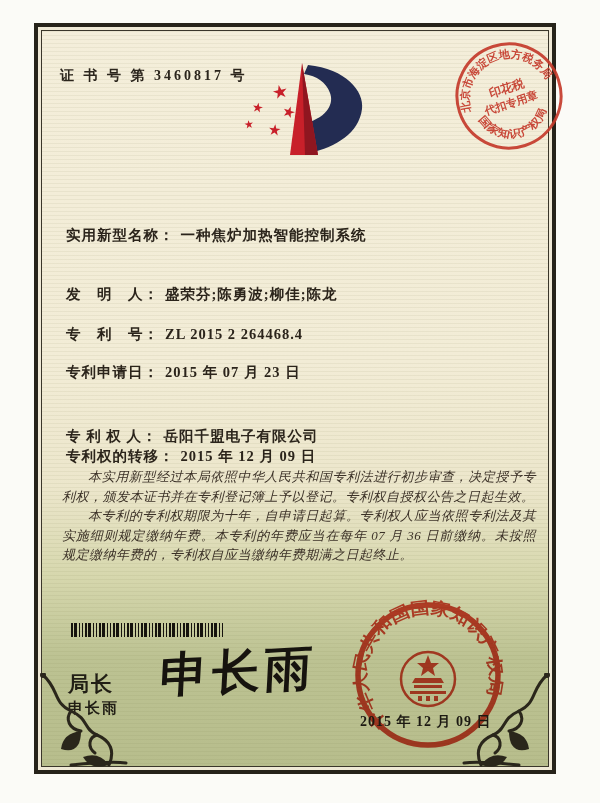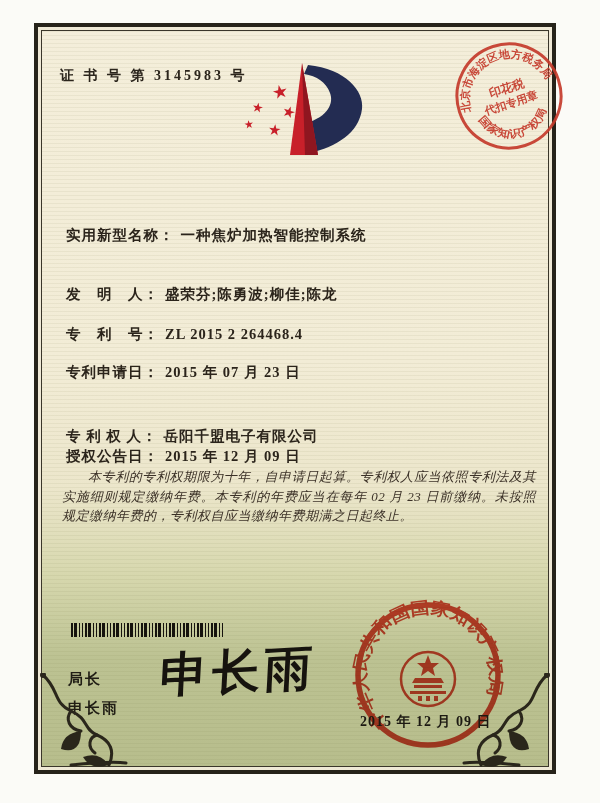--- a/index.html
+++ b/index.html
@@ -36,40 +36,40 @@
   }
   .body-text p{margin:0;text-indent:2em;}
   .barcode{
     position:absolute;left:33px;top:596px;width:152px;height:14px;
     background:repeating-linear-gradient(90deg,
       #16130e 0 2px, rgba(0,0,0,0) 2px 3px,
       #16130e 3px 6px, rgba(0,0,0,0) 6px 8px,
       #16130e 8px 9px, rgba(0,0,0,0) 9px 11px,
       #16130e 11px 12px, rgba(0,0,0,0) 12px 14px);
   }
-  .director-label{position:absolute;left:30px;top:643px;font-size:15px;font-weight:bold;color:#211e15;letter-spacing:2px;}
+  .director-label{position:absolute;left:30px;top:643px;font-size:21px;font-weight:bold;color:#211e15;letter-spacing:2px;}
   .director-name{position:absolute;left:30px;top:672px;font-size:15px;font-weight:bold;color:#211e15;letter-spacing:2px;}
   .signature{
     position:absolute;left:122px;top:612px;width:200px;
     font-size:48px;font-weight:bold;color:#16130e;letter-spacing:4px;
     transform:rotate(-3deg) skewX(-6deg);white-space:nowrap;
   }
   .big-seal{position:absolute;left:314px;top:572px;width:152px;height:152px;mix-blend-mode:multiply;opacity:0.93;}
   .seal-date{position:absolute;left:322px;top:686px;font-size:14px;font-weight:bold;color:#1c1912;letter-spacing:1px;}
   .footer{position:absolute;left:0;top:728px;width:100%;text-align:center;font-size:11px;font-weight:bold;color:#33301f;letter-spacing:2px;}
   .flourish{position:absolute;width:92px;height:95px;}
   .flourish.br{right:2px;bottom:2px;}
   .flourish.bl{left:2px;bottom:2px;transform:scaleX(-1);}
 </style>
 </head>
 <body>
 
 <div class="frame">
 
-  <div class="cert-number">证 书 号 第 3145983 号</div>
+  <div class="cert-number">证 书 号 第 3460817 号</div>
 
   <svg class="tax-stamp" viewBox="0 0 114 114">
     <circle cx="57" cy="57" r="52" fill="none" stroke="#c53b2c" stroke-width="3"></circle>
     <defs>
       <path id="taxTop" d="M 16,60 A 41,41 0 1 1 98,60" fill="none"></path>
       <path id="taxBot" d="M 21,70 A 37,37 0 0 0 93,70" fill="none"></path>
     </defs>
     <text font-size="11" font-weight="bold" fill="#c53b2c" font-family="Liberation Serif,serif">
       <textPath href="#taxTop" textLength="122" lengthAdjust="spacingAndGlyphs">北京市海淀区地方税务局</textPath>
     </text>
@@ -103,25 +103,26 @@
   <div class="row" style="top:298px;">
     <span>专　利　号：</span><span class="val">ZL 2015 2 264468.4</span>
   </div>
   <div class="row" style="top:336px;">
     <span>专利申请日：</span><span class="val">2015 年 07 月 23 日</span>
   </div>
   <div class="row" style="top:400px;">
     <span>专 利 权 人：</span><span class="val">岳阳千盟电子有限公司</span>
   </div>
   <div class="row" style="top:420px;">
-    <span>授权公告日：</span><span class="val">2015 年 12 月 09 日</span>
+    <span>专利权的转移：</span><span class="val">2015 年 12 月 09 日</span>
   </div>
 
   <div class="body-text">
-    <p>本专利的专利权期限为十年，自申请日起算。专利权人应当依照专利法及其实施细则规定缴纳年费。本专利的年费应当在每年 02 月 23 日前缴纳。未按照规定缴纳年费的，专利权自应当缴纳年费期满之日起终止。</p>
+    <p>本实用新型经过本局依照中华人民共和国专利法进行初步审查，决定授予专利权，颁发本证书并在专利登记簿上予以登记。专利权自授权公告之日起生效。</p>
+    <p>本专利的专利权期限为十年，自申请日起算。专利权人应当依照专利法及其实施细则规定缴纳年费。本专利的年费应当在每年 07 月 36 日前缴纳。未按照规定缴纳年费的，专利权自应当缴纳年费期满之日起终止。</p>
   </div>
 
   <div class="barcode"></div>
 
   <div class="director-label">局长</div>
   <div class="director-name">申长雨</div>
   <div class="signature">申长雨</div>
 
   <svg class="big-seal" viewBox="0 0 152 152">
     <circle cx="76" cy="76" r="70" fill="none" stroke="#d63b28" stroke-width="5.5"></circle>

